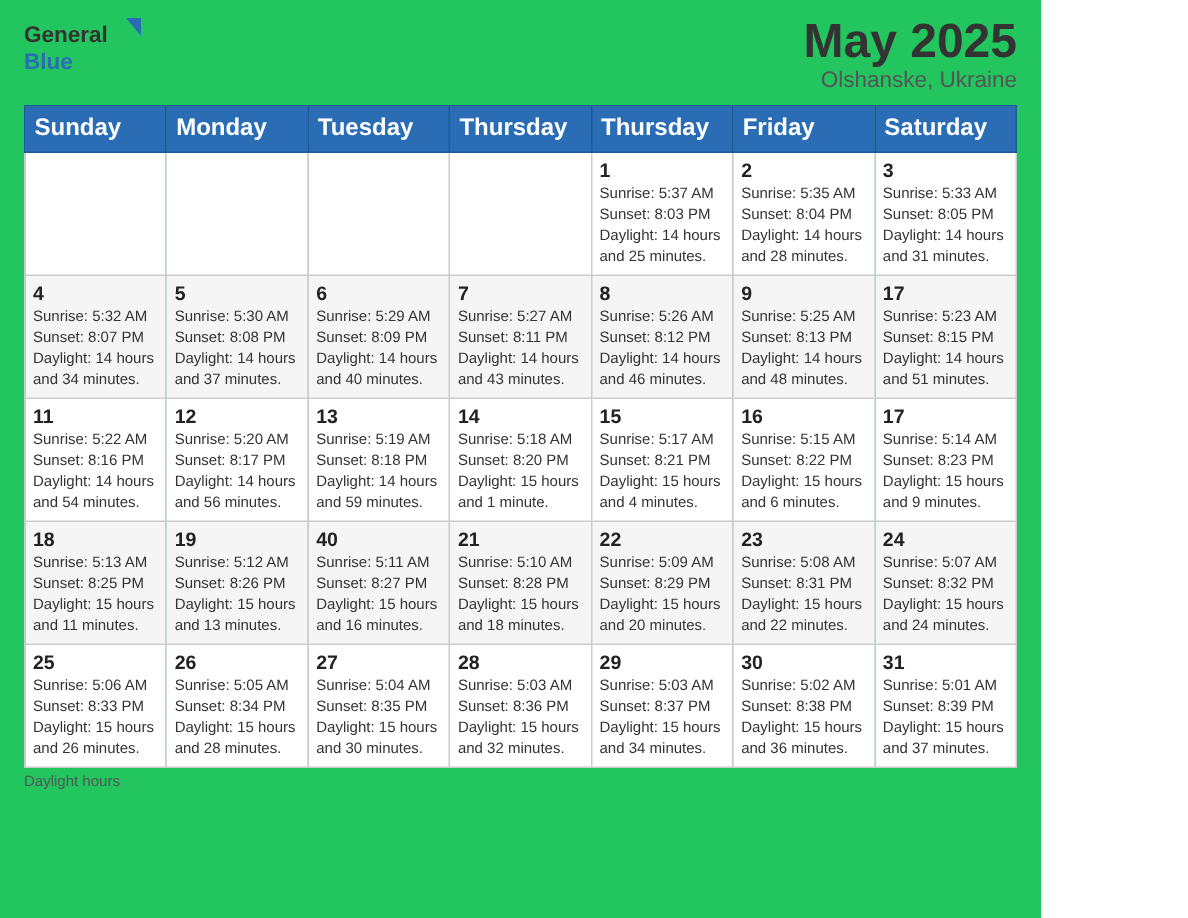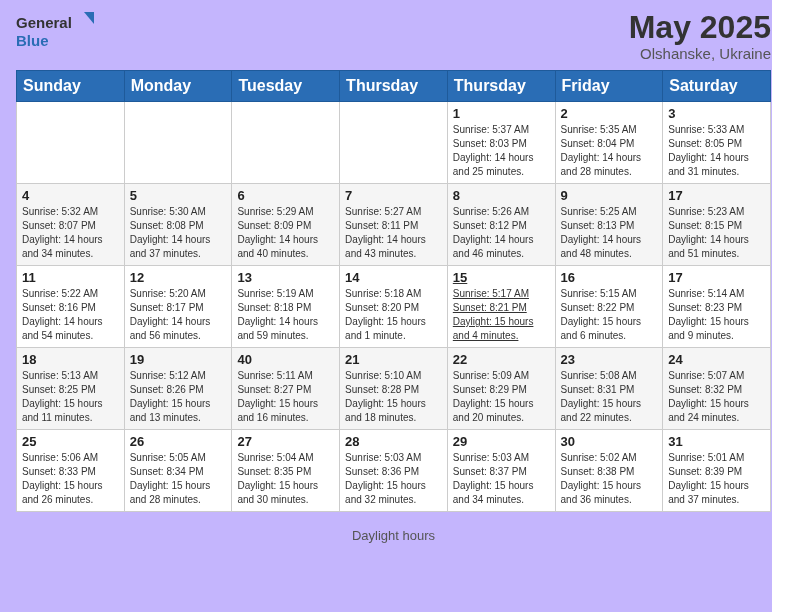--- a/index.html
+++ b/index.html
@@ -4,24 +4,24 @@
   <style>
     * { box-sizing: border-box; margin: 0; padding: 0; }
     body {
       font-family: Arial, sans-serif;
       background: #fff;
       width: 792px;
       min-height: 612px;
       padding: 0;
     }
     .page {
-      width: 772px;
+      width: 694px;
       min-height: 612px;
-      background: #c4b5fd;
-      padding: 10px 1px 16px 16px;
+      background: #22c55e;
+      padding: 10px 16px 16px 16px;
     }
     .header {
       display: flex;
       justify-content: space-between;
       align-items: flex-start;
       margin-bottom: 8px;
     }
     .logo {
       display: flex;
       align-items: center;
@@ -80,24 +80,24 @@
     }
     .day-info {
       font-size: 10px;
       color: #333;
       line-height: 1.4;
     }
     .empty-cell {
       background: #fff !important;
     }
     .footer-note {
-      font-size: 13px;
+      font-size: 10px;
       color: #555;
-      margin-top: 16px;
-      text-align: center;
+      margin-top: 4px;
+      text-align: left;
     }
   </style>
 </head>
 <body>
 
 <div class="page">
   <div class="header">
     <div class="logo">
   <svg width="80" height="42" viewBox="0 0 80 42">
     <text x="0" y="18" font-size="15" font-weight="bold" fill="#333" font-family="Arial">General</text>
@@ -182,21 +182,21 @@
         <span class="day-info">Sunrise: 5:20 AM<br>Sunset: 8:17 PM<br>Daylight: 14 hours and 56 minutes.</span>
       </td>
           <td style="background: rgb(255, 255, 255);">
         <span class="day-num">13</span>
         <span class="day-info">Sunrise: 5:19 AM<br>Sunset: 8:18 PM<br>Daylight: 14 hours and 59 minutes.</span>
       </td>
           <td style="background: rgb(255, 255, 255);">
         <span class="day-num">14</span>
         <span class="day-info">Sunrise: 5:18 AM<br>Sunset: 8:20 PM<br>Daylight: 15 hours and 1 minute.</span>
       </td>
-          <td style="background: rgb(255, 255, 255); text-decoration: underline;">
+          <td style="background: rgb(255, 255, 255);">
         <span class="day-num">15</span>
         <span class="day-info">Sunrise: 5:17 AM<br>Sunset: 8:21 PM<br>Daylight: 15 hours and 4 minutes.</span>
       </td>
           <td style="background: rgb(255, 255, 255);">
         <span class="day-num">16</span>
         <span class="day-info">Sunrise: 5:15 AM<br>Sunset: 8:22 PM<br>Daylight: 15 hours and 6 minutes.</span>
       </td>
           <td style="background: rgb(255, 255, 255);">
         <span class="day-num">17</span>
         <span class="day-info">Sunrise: 5:14 AM<br>Sunset: 8:23 PM<br>Daylight: 15 hours and 9 minutes.</span>

